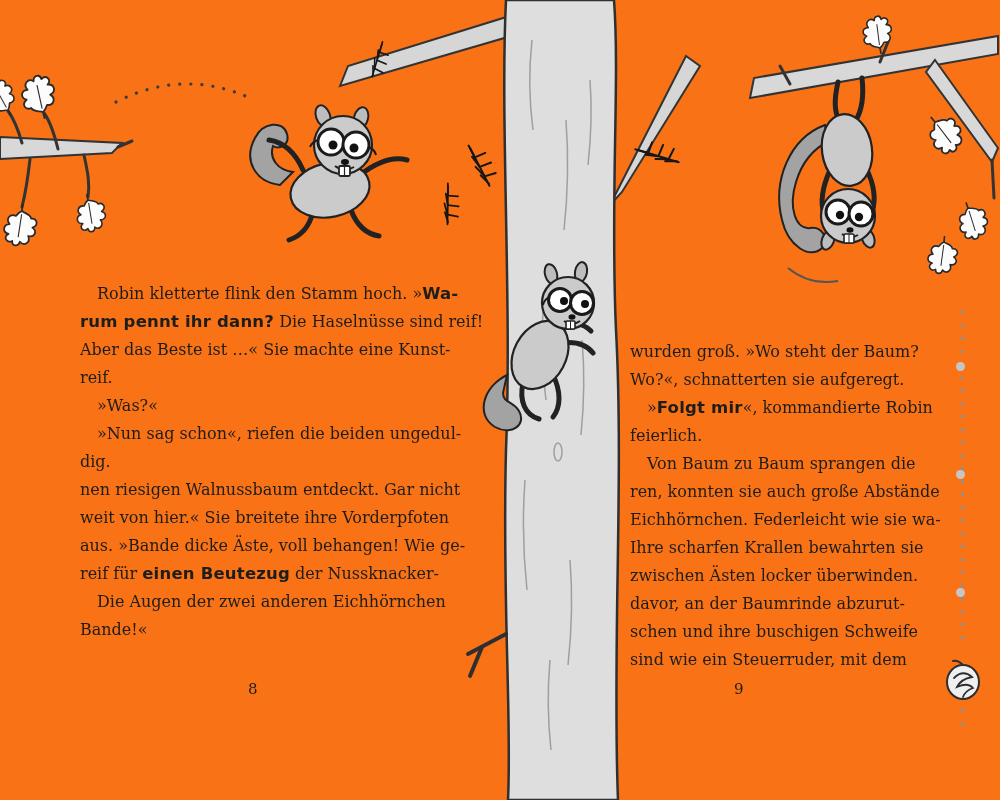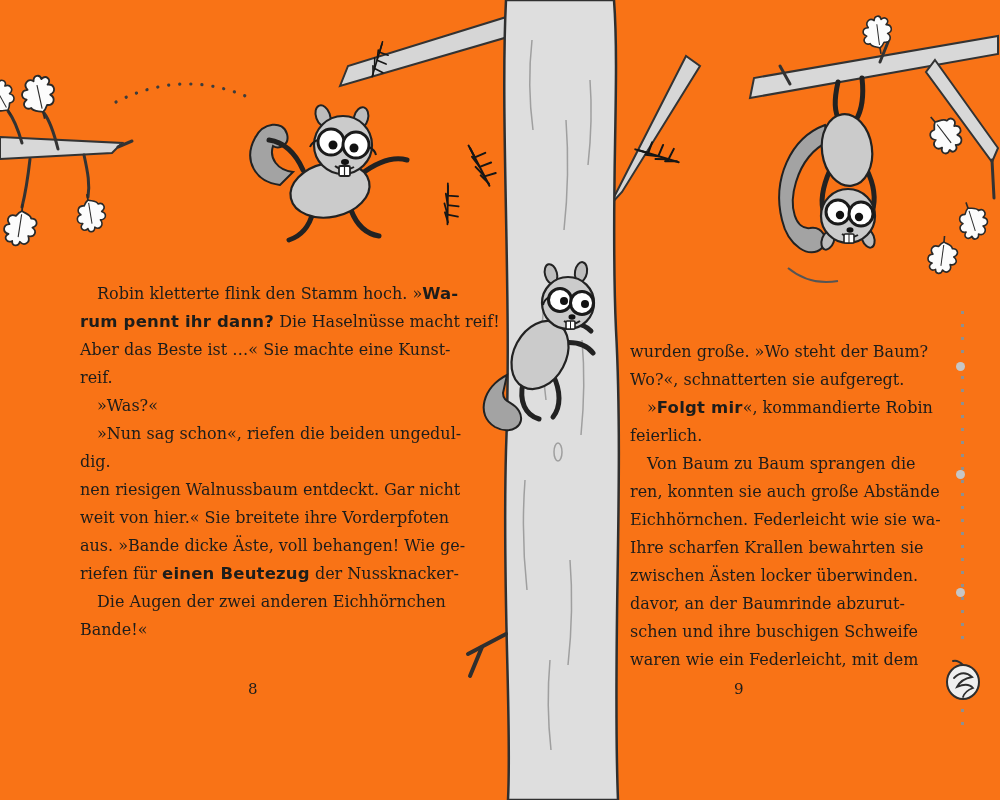--- a/index.html
+++ b/index.html
@@ -179,48 +179,48 @@
     <ellipse cx="120" cy="210" rx="3.5" ry="2.8" fill="#111"></ellipse>
     <path d="M112,214 q8,6 16,1" fill="none" stroke="#222" stroke-width="2"></path>
     <g>
       <rect x="114" y="214" width="10" height="9" rx="1.3" fill="#fff" stroke="#222" stroke-width="1.6"></rect>
       <path d="M119,214 v9" stroke="#222" stroke-width="1"></path>
     </g>
   </svg>
 
   <div class="textblock" style="left:80px;top:280px;width:372px">
       <div class="line indent"><span>Robin kletterte flink den Stamm hoch. »</span><span class="display-bold">Wa-</span></div>
-      <div class="line"><span class="display-bold">rum pennt ihr dann?</span><span> Die Haselnüsse macht reif!</span></div>
+      <div class="line"><span class="display-bold">rum pennt ihr dann?</span><span> Die Haselnüsse sind reif!</span></div>
       <div class="line"><span>Aber das Beste ist …« Sie machte eine Kunst-</span></div>
       <div class="line"><span>reif.</span></div>
       <div class="line indent"><span>»Was?«</span></div>
       <div class="line indent"><span>»Nun sag schon«, riefen die beiden ungedul-</span></div>
       <div class="line"><span>dig.</span></div>
       <div class="line"><span>nen riesigen Walnussbaum entdeckt. Gar nicht</span></div>
       <div class="line"><span>weit von hier.« Sie breitete ihre Vorderpfoten</span></div>
       <div class="line"><span>aus. »Bande dicke Äste, voll behangen! Wie ge-</span></div>
-      <div class="line"><span>riefen für </span><span class="display-bold">einen Beutezug</span><span> der Nussknacker-</span></div>
+      <div class="line"><span>reif für </span><span class="display-bold">einen Beutezug</span><span> der Nussknacker-</span></div>
       <div class="line indent"><span>Die Augen der zwei anderen Eichhörnchen</span></div>
       <div class="line"><span>Bande!«</span></div>
     </div>
   <div class="pagenum" style="left:248px;top:680px">8</div>
 
   <div class="textblock" style="left:630px;top:338px;width:300px">
-      <div class="line"><span>wurden große. »Wo steht der Baum?</span></div>
+      <div class="line"><span>wurden groß. »Wo steht der Baum?</span></div>
       <div class="line"><span>Wo?«, schnatterten sie aufgeregt.</span></div>
       <div class="line indent"><span>»</span><span class="display-bold">Folgt mir</span><span>«, kommandierte Robin</span></div>
       <div class="line"><span>feierlich.</span></div>
       <div class="line indent"><span>Von Baum zu Baum sprangen die</span></div>
       <div class="line"><span>ren, konnten sie auch große Abstände</span></div>
       <div class="line"><span>Eichhörnchen. Federleicht wie sie wa-</span></div>
       <div class="line"><span>Ihre scharfen Krallen bewahrten sie</span></div>
       <div class="line"><span>zwischen Ästen locker überwinden.</span></div>
       <div class="line"><span>davor, an der Baumrinde abzurut-</span></div>
       <div class="line"><span>schen und ihre buschigen Schweife</span></div>
-      <div class="line"><span>waren wie ein Federleicht, mit dem</span></div>
+      <div class="line"><span>sind wie ein Steuerruder, mit dem</span></div>
     </div>
   <div class="pagenum" style="left:734px;top:680px">9</div>
 
   <div class="dotcol" style="left:959px;top:306px;height:338px"></div>
   <div class="dotcol" style="left:959px;top:704px;height:28px"></div>
   <div class="bead" style="left:956px;top:362px"></div>
   <div class="bead" style="left:956px;top:470px"></div>
   <div class="bead" style="left:956px;top:588px"></div>
 
   <svg style="left:938px;top:652px;z-index:2" width="50" height="55" viewBox="0 0 50 55">

